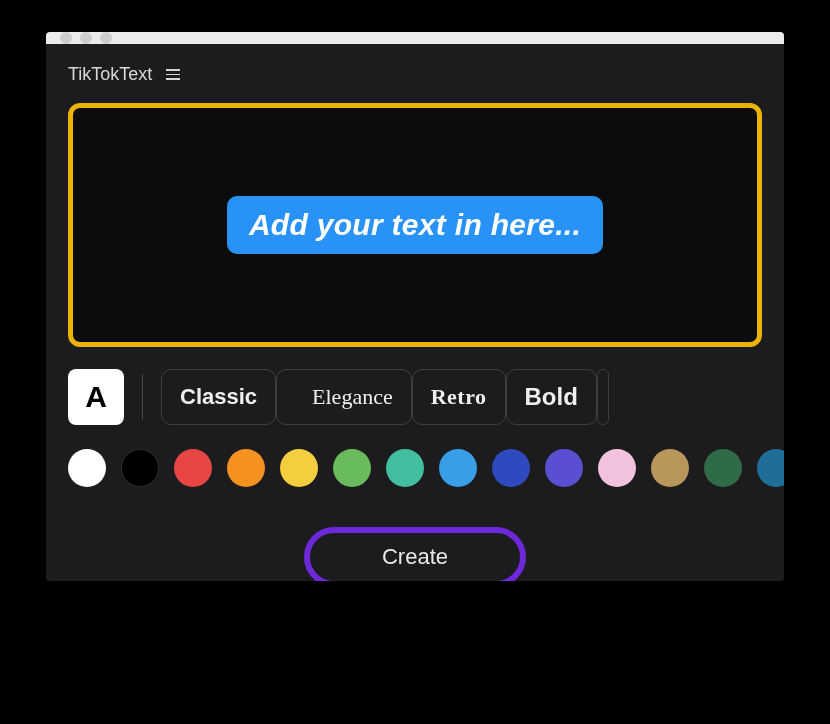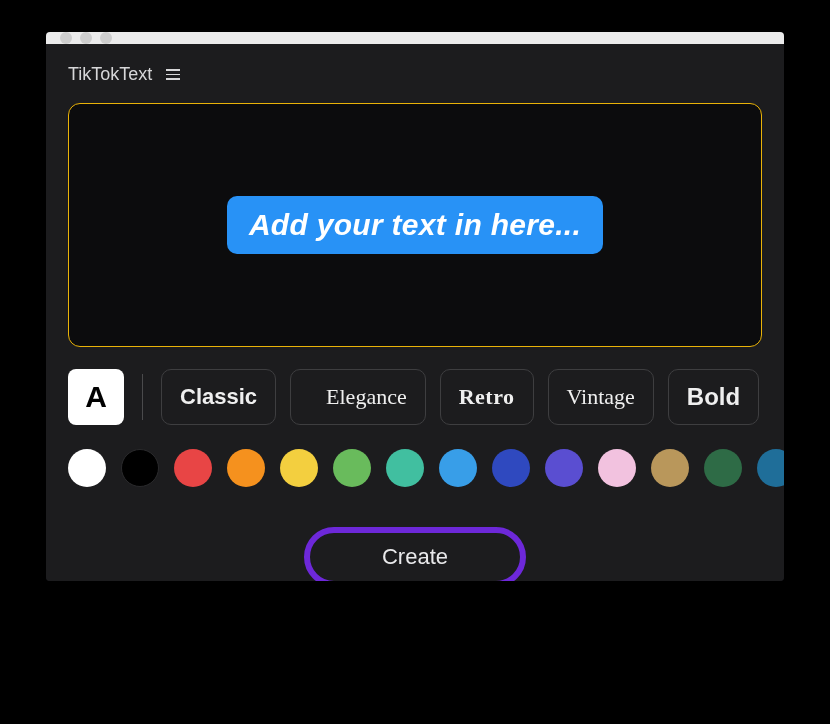--- a/index.html
+++ b/index.html
@@ -60,21 +60,21 @@
     .menu-icon span {
       display: block;
       width: 14px;
       height: 1.6px;
       background: #d7d7d9;
     }
     .canvas-area {
       margin: 0 22px;
       height: 244px;
       background: #0c0c0d;
-      border: 1px solid #eab308;
+      border: 5px solid #eab308;
       border-radius: 12px;
       display: flex;
       align-items: center;
       justify-content: center;
     }
     .text-pill {
       background: #2892f6;
       color: #fff;
       font-size: 30px;
       font-weight: 700;
@@ -101,21 +101,20 @@
       font-size: 30px;
       font-weight: 700;
     }
     .vline {
       width: 1px;
       height: 46px;
       background: #4a4a4c;
     }
     .style-pills {
       display: flex;
-      gap: 14px;
       overflow: hidden;
       flex: 1;
     }
     .style-pill {
       height: 56px;
       padding: 0 18px;
       border: 1px solid #3e3e40;
       border-radius: 10px;
       color: #efefef;
       display: flex;
@@ -189,21 +188,20 @@
       <div class="text-pill">Add your text in here...</div>
     </div>
 
     <div class="styles-row">
       <div class="letter-tile">A</div>
       <div class="vline"></div>
       <div class="style-pills" id="style-pills">
           <button class="style-pill sf-classic">Classic</button>
           <button class="style-pill sf-elegance">Elegance</button>
           <button class="style-pill sf-retro">Retro</button>
-          <button class="style-pill sf-vintage">Vintage</button>
           <button class="style-pill sf-bold">Bold</button>
           <button class="style-pill sf-classic" style="min-width: 12px; padding: 0px;"></button>
         </div>
     </div>
 
     <div class="colors-row" id="colors-row">
         <div class="swatch" style="background: rgb(255, 255, 255);"></div>
         <div class="swatch blackish" style="background: rgb(0, 0, 0);"></div>
         <div class="swatch" style="background: rgb(232, 69, 69);"></div>
         <div class="swatch" style="background: rgb(245, 145, 30);"></div>

